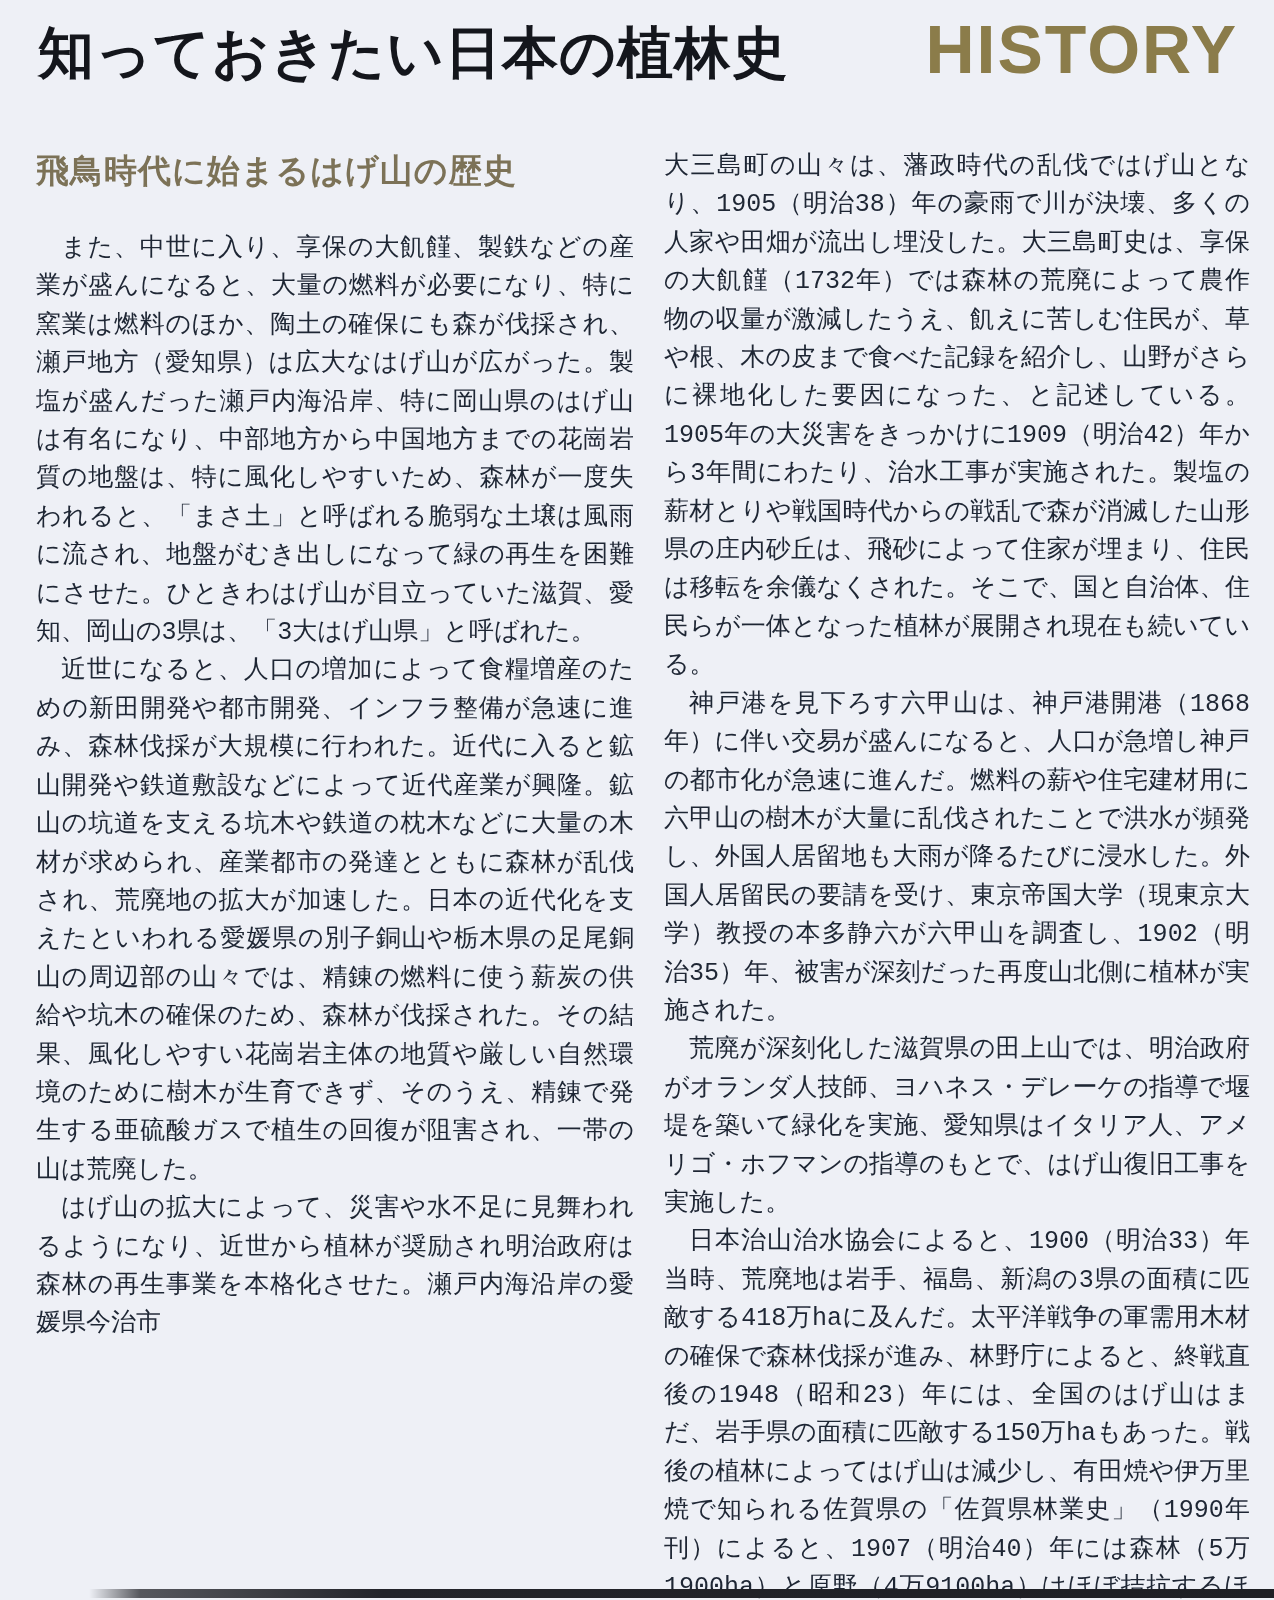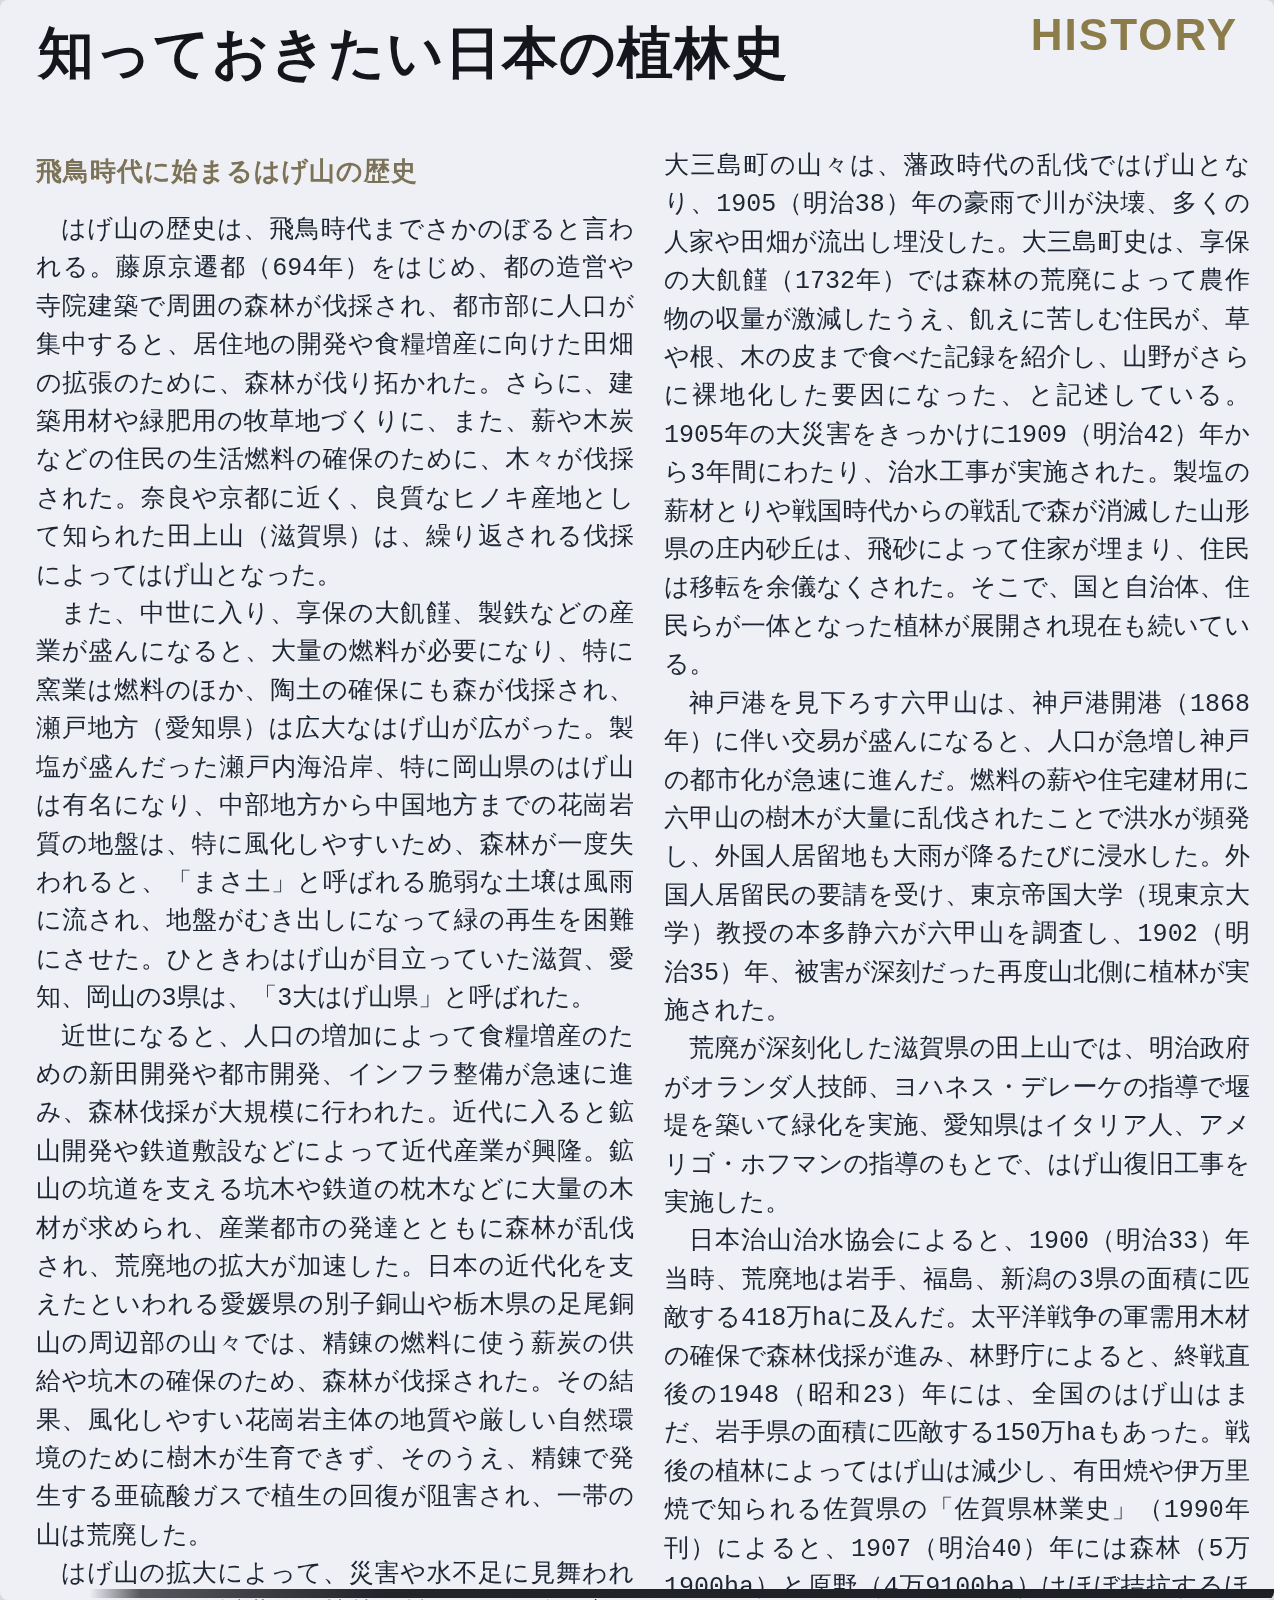--- a/index.html
+++ b/index.html
@@ -7,41 +7,40 @@
     padding: 0;
     background: #d8d9de;
   }
   .page {
     position: relative;
     width: 1274px;
     height: 1600px;
     background: #eef0f6;
     overflow: hidden;
     font-family: "Liberation Serif", "DejaVu Serif", serif;
-    border-radius: 8px;
   }
   .article-title {
     position: absolute;
     left: 38px;
     top: 16px;
     margin: 0;
     font-size: 56px;
     font-weight: 700;
     letter-spacing: 1px;
     color: #14161c;
     white-space: nowrap;
   }
   .history-label {
     position: absolute;
     right: 36px;
     top: 10px;
     margin: 0;
     font-family: "Liberation Sans", "DejaVu Sans", sans-serif;
     font-weight: 700;
-    font-size: 44px;
+    font-size: 68px;
     letter-spacing: 2px;
     color: #8b7c4a;
     white-space: nowrap;
   }
   .col {
     position: absolute;
     font-size: 25px;
     line-height: 38.4px;
     color: #1e2634;
     text-align: justify;
@@ -52,24 +51,24 @@
     left: 36px;
     top: 150px;
     width: 598px;
   }
   .col-right {
     left: 664px;
     top: 148px;
     width: 586px;
   }
   .section-heading {
-    margin: 0 0 20px 0;
+    margin: 0 0 38px 0;
     font-family: "Liberation Sans", "DejaVu Sans", sans-serif;
     font-weight: 700;
-    font-size: 26px;
+    font-size: 33px;
     line-height: 42px;
     letter-spacing: 1px;
     color: #7c7257;
     text-align: left;
     white-space: nowrap;
   }
   .col p {
     margin: 0;
     text-indent: 1em;
     font-family: Liberation Mono, monospace;
@@ -95,21 +94,20 @@
 <body>
 
 <div class="page">
 
   <h1 class="article-title">知っておきたい日本の植林史</h1>
 
   <div class="history-label">HISTORY</div>
 
   <div class="col col-left">
     <h2 class="section-heading">飛鳥時代に始まるはげ山の歴史</h2>
-    <p>はげ山の歴史は、飛鳥時代までさかのぼると言われる。藤原京遷都（694年）をはじめ、都の造営や寺院建築で周囲の森林が伐採され、都市部に人口が集中すると、居住地の開発や食糧増産に向けた田畑の拡張のために、森林が伐り拓かれた。さらに、建築用材や緑肥用の牧草地づくりに、また、薪や木炭などの住民の生活燃料の確保のために、木々が伐採された。奈良や京都に近く、良質なヒノキ産地として知られた田上山（滋賀県）は、繰り返される伐採によってはげ山となった。</p>
     <p>また、中世に入り、享保の大飢饉、製鉄などの産業が盛んになると、大量の燃料が必要になり、特に窯業は燃料のほか、陶土の確保にも森が伐採され、瀬戸地方（愛知県）は広大なはげ山が広がった。製塩が盛んだった瀬戸内海沿岸、特に岡山県のはげ山は有名になり、中部地方から中国地方までの花崗岩質の地盤は、特に風化しやすいため、森林が一度失われると、「まさ土」と呼ばれる脆弱な土壌は風雨に流され、地盤がむき出しになって緑の再生を困難にさせた。ひときわはげ山が目立っていた滋賀、愛知、岡山の3県は、「3大はげ山県」と呼ばれた。</p>
     <p>近世になると、人口の増加によって食糧増産のための新田開発や都市開発、インフラ整備が急速に進み、森林伐採が大規模に行われた。近代に入ると鉱山開発や鉄道敷設などによって近代産業が興隆。鉱山の坑道を支える坑木や鉄道の枕木などに大量の木材が求められ、産業都市の発達とともに森林が乱伐され、荒廃地の拡大が加速した。日本の近代化を支えたといわれる愛媛県の別子銅山や栃木県の足尾銅山の周辺部の山々では、精錬の燃料に使う薪炭の供給や坑木の確保のため、森林が伐採された。その結果、風化しやすい花崗岩主体の地質や厳しい自然環境のために樹木が生育できず、そのうえ、精錬で発生する亜硫酸ガスで植生の回復が阻害され、一帯の山は荒廃した。</p>
     <p>はげ山の拡大によって、災害や水不足に見舞われるようになり、近世から植林が奨励され明治政府は森林の再生事業を本格化させた。瀬戸内海沿岸の愛媛県今治市</p>
   </div>
 
   <div class="col col-right">
     <p class="continuation">大三島町の山々は、藩政時代の乱伐ではげ山となり、1905（明治38）年の豪雨で川が決壊、多くの人家や田畑が流出し埋没した。大三島町史は、享保の大飢饉（1732年）では森林の荒廃によって農作物の収量が激減したうえ、飢えに苦しむ住民が、草や根、木の皮まで食べた記録を紹介し、山野がさらに裸地化した要因になった、と記述している。1905年の大災害をきっかけに1909（明治42）年から3年間にわたり、治水工事が実施された。製塩の薪材とりや戦国時代からの戦乱で森が消滅した山形県の庄内砂丘は、飛砂によって住家が埋まり、住民は移転を余儀なくされた。そこで、国と自治体、住民らが一体となった植林が展開され現在も続いている。</p>
     <p>神戸港を見下ろす六甲山は、神戸港開港（1868年）に伴い交易が盛んになると、人口が急増し神戸の都市化が急速に進んだ。燃料の薪や住宅建材用に六甲山の樹木が大量に乱伐されたことで洪水が頻発し、外国人居留地も大雨が降るたびに浸水した。外国人居留民の要請を受け、東京帝国大学（現東京大学）教授の本多静六が六甲山を調査し、1902（明治35）年、被害が深刻だった再度山北側に植林が実施された。</p>
     <p>荒廃が深刻化した滋賀県の田上山では、明治政府がオランダ人技師、ヨハネス・デレーケの指導で堰堤を築いて緑化を実施、愛知県はイタリア人、アメリゴ・ホフマンの指導のもとで、はげ山復旧工事を実施した。</p>
     <p>日本治山治水協会によると、1900（明治33）年当時、荒廃地は岩手、福島、新潟の3県の面積に匹敵する418万haに及んだ。太平洋戦争の軍需用木材の確保で森林伐採が進み、林野庁によると、終戦直後の1948（昭和23）年には、全国のはげ山はまだ、岩手県の面積に匹敵する150万haもあった。戦後の植林によってはげ山は減少し、有田焼や伊万里焼で知られる佐賀県の「佐賀県林業史」（1990年刊）によると、1907（明治40）年には森林（5万1900ha）と原野（4万9100ha）はほぼ拮抗するほど森林が荒廃していたが、その後の植林などによって、1965（昭和40）年には森林（11万1800ha）は全体の96.2%に拡大した。</p>

